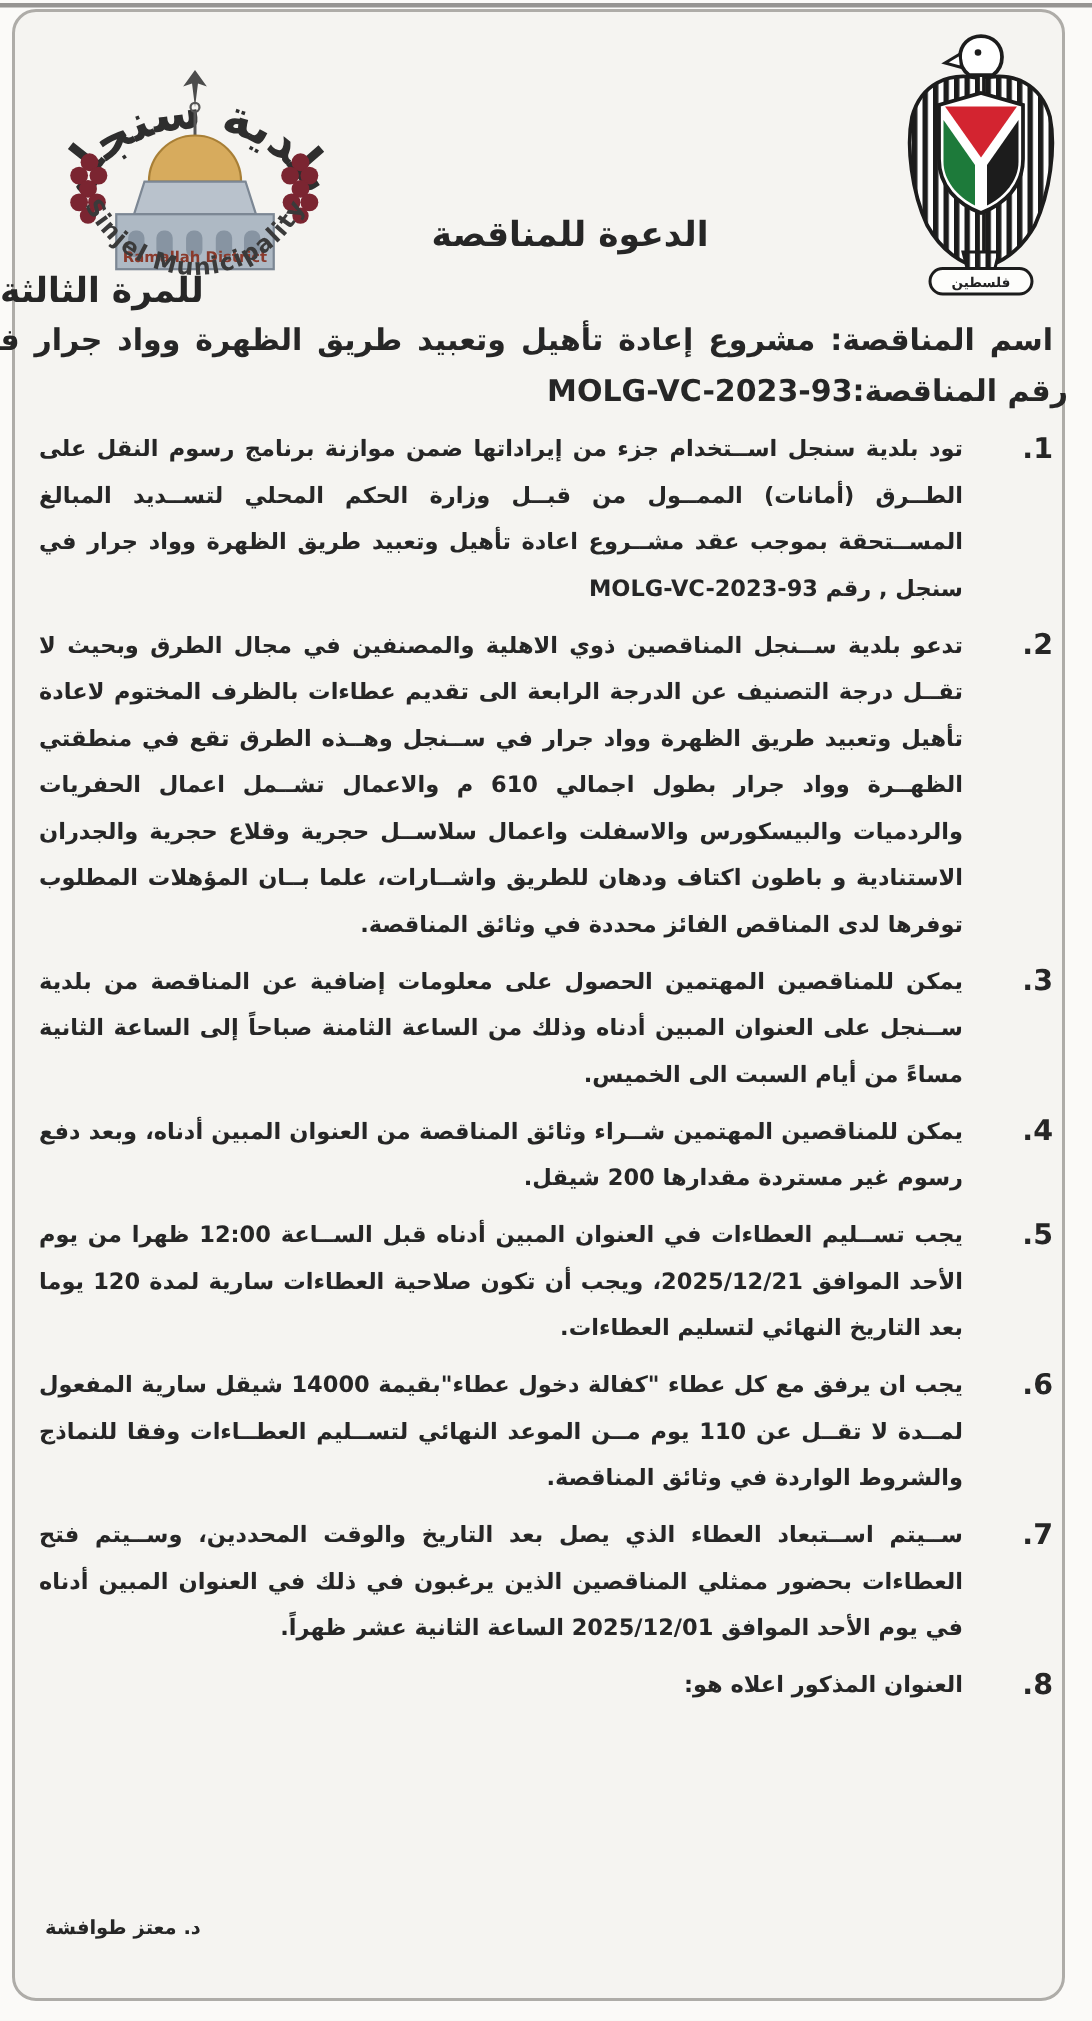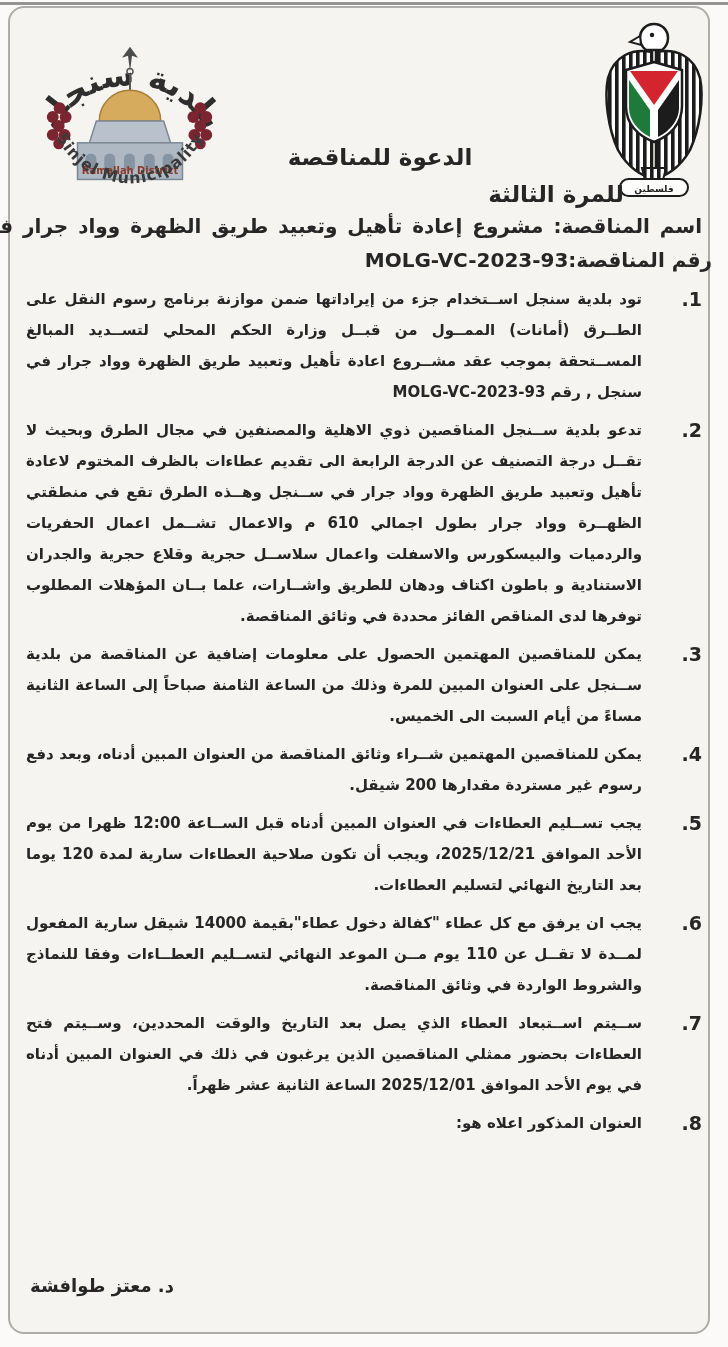--- a/index.html
+++ b/index.html
@@ -11,21 +11,21 @@
   }
   .top-rule{position:absolute;top:2px;left:0;width:728px;height:3px;background:#969492;}
   .sheet{
     position:absolute;left:8px;top:6px;width:698px;height:1324px;
     border:2.5px solid #aeaca8;border-radius:16px;background:#f5f4f1;
   }
   .logo-seal{position:absolute;left:26px;top:14px;width:208px;height:218px;}
   .logo-eagle{position:absolute;left:594px;top:18px;width:120px;height:190px;}
   .title-1{position:absolute;top:144px;left:16px;width:728px;text-align:center;
     font-size:23px;font-weight:bold;}
-  .title-2{position:absolute;top:181px;left:0;width:624px;text-align:right;
+  .title-2{position:absolute;top:181px;left:0;width:624px;text-align:left;
     font-size:23px;font-weight:bold;}
   .tender-name{
     position:absolute;top:214px;right:26px;left:24px;direction:rtl;
     font-size:20px;font-weight:bold;white-space:nowrap;
     text-align:justify;text-align-last:justify;word-spacing:3px;
   }
   .tender-number{
     position:absolute;top:248px;right:16px;left:24px;direction:rtl;
     font-size:20px;font-weight:bold;text-align:right;
   }
@@ -35,21 +35,21 @@
   .item{display:flex;margin-bottom:7px;}
   .item .marker{
     flex:0 0 36px;font-size:19px;font-weight:bold;line-height:31px;
   }
   .item .itext{
     flex:1;margin-right:24px;font-size:15px;font-weight:bold;line-height:31px;
     text-align:justify;
   }
   .signature{
     position:absolute;left:30px;top:1268px;direction:rtl;text-align:left;
-    font-size:18px;font-weight:bold;line-height:35px;
+    font-size:13px;font-weight:bold;line-height:35px;
   }
   svg text{font-family:"DejaVu Sans", sans-serif;}
 </style>
 </head>
 <body>
 
 <div class="top-rule"></div>
 <div class="sheet"></div>
 
 <svg class="logo-seal" viewBox="0 0 210 218">
@@ -135,21 +135,21 @@
   <div class="item">
     <span class="marker">1.</span>
     <div class="itext">تود بلدية سنجل اســتخدام جزء من إيراداتها ضمن موازنة برنامج رسوم النقل على الطــرق (أمانات) الممــول من قبــل وزارة الحكم المحلي  لتســديد المبالغ المســتحقة بموجب عقد مشــروع اعادة تأهيل وتعبيد طريق الظهرة وواد جرار في سنجل , رقم MOLG-VC-2023-93</div>
   </div>
   <div class="item">
     <span class="marker">2.</span>
     <div class="itext">تدعو بلدية ســنجل المناقصين ذوي الاهلية والمصنفين في مجال الطرق وبحيث لا تقــل درجة التصنيف عن الدرجة الرابعة الى تقديم عطاءات بالظرف المختوم لاعادة تأهيل وتعبيد طريق الظهرة وواد جرار في ســنجل وهــذه الطرق تقع في منطقتي الظهــرة وواد جرار بطول اجمالي 610 م والاعمال تشــمل اعمال الحفريات والردميات والبيسكورس والاسفلت واعمال سلاســل حجرية وقلاع حجرية والجدران الاستنادية و باطون اكتاف ودهان للطريق واشــارات، علما بــان المؤهلات المطلوب توفرها لدى المناقص الفائز محددة في  وثائق المناقصة.</div>
   </div>
   <div class="item">
     <span class="marker">3.</span>
-    <div class="itext">يمكن للمناقصين المهتمين الحصول على معلومات إضافية عن المناقصة من بلدية ســنجل على العنوان المبين للمرة وذلك من الساعة الثامنة صباحاً إلى الساعة الثانية مساءً من أيام  السبت الى الخميس.</div>
+    <div class="itext">يمكن للمناقصين المهتمين الحصول على معلومات إضافية عن المناقصة من بلدية ســنجل على العنوان المبين أدناه وذلك من الساعة الثامنة صباحاً إلى الساعة الثانية مساءً من أيام  السبت الى الخميس.</div>
   </div>
   <div class="item">
     <span class="marker">4.</span>
     <div class="itext">يمكن للمناقصين المهتمين شــراء وثائق المناقصة من العنوان المبين أدناه، وبعد دفع رسوم غير مستردة مقدارها 200 شيقل.</div>
   </div>
   <div class="item">
     <span class="marker">5.</span>
     <div class="itext">يجب تســليم العطاءات في العنوان المبين أدناه قبل الســاعة 12:00 ظهرا من يوم الأحد الموافق 2025/12/21، ويجب أن تكون صلاحية العطاءات سارية لمدة 120 يوما بعد التاريخ النهائي لتسليم العطاءات.</div>
   </div>
   <div class="item">

